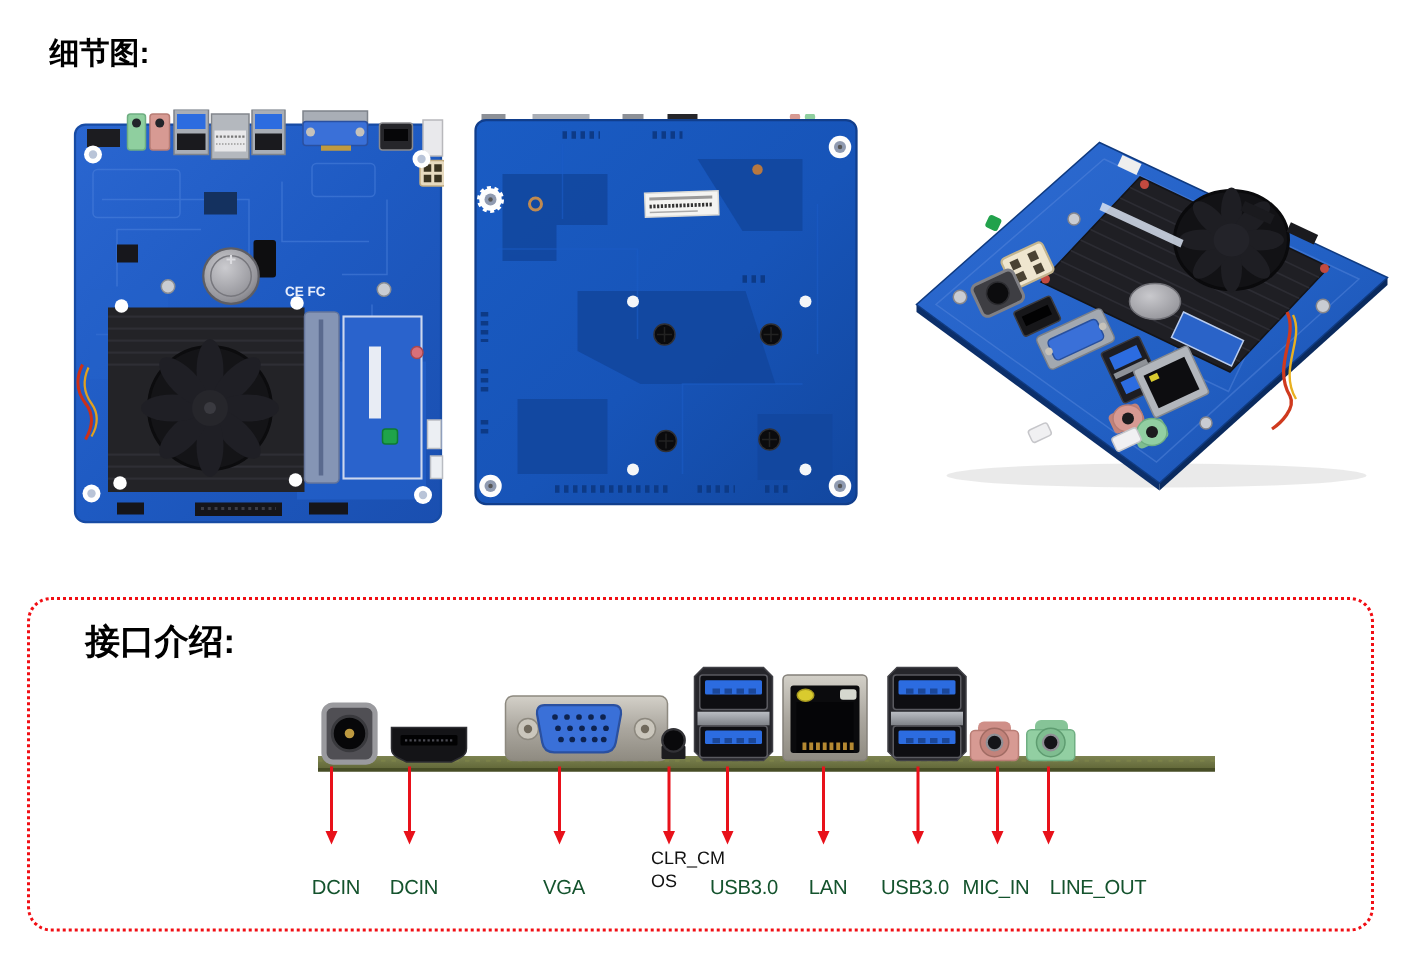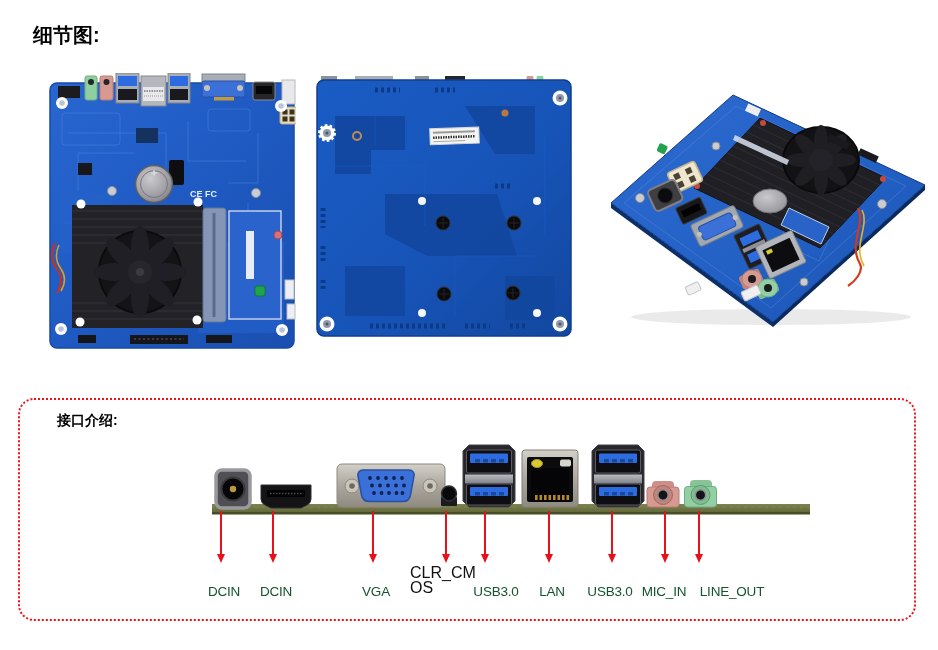--- a/index.html
+++ b/index.html
@@ -1,30 +1,30 @@
 <!DOCTYPE html>
 <html><head>
 <meta charset="utf-8">
 <style>
   html,body{margin:0;padding:0;background:#fff;}
   .page{position:relative;width:938px;height:650px;background:#ffffff;overflow:hidden;
         font-family:"Liberation Sans","DejaVu Sans",sans-serif;color:#000;}
   .section-title{position:absolute;font-weight:bold;color:#000;white-space:nowrap;}
   .detail-title{left:33px;top:22px;font-size:20px;}
-  .io-title{left:57px;top:412px;font-size:14px;}
+  .io-title{left:57px;top:412px;font-size:23px;}
   .photo{position:absolute;}
   .io-panel{position:absolute;left:18px;top:398px;width:894px;height:219px;
             border:2px dotted #f10e14;border-radius:16px;}
   .io-strip{position:absolute;left:190px;top:436px;width:640px;height:84px;}
   .callout{position:absolute;top:511px;width:2px;height:43px;background:#e8111a;}
   .callout::after{content:"";position:absolute;left:-3.5px;top:100%;width:0;height:0;
                   border:4.5px solid transparent;border-top:9px solid #e8111a;}
   .io-label{position:absolute;top:584px;font-size:13.5px;color:#14532d;white-space:nowrap;
             transform:translateX(-50%);letter-spacing:-0.2px;}
-  .io-label-2line{position:absolute;left:410px;top:565px;font-size:16px;color:#111;
+  .io-label-2line{position:absolute;left:434px;top:565px;font-size:12px;color:#111;
                   line-height:15px;}
 </style>
 </head>
 <body>
 
 <div class="page">
 
   <div class="section-title detail-title">细节图:</div>
 
   <svg class="photo" style="left:48px;top:73px" width="248" height="277" viewBox="0 0 248 277">

